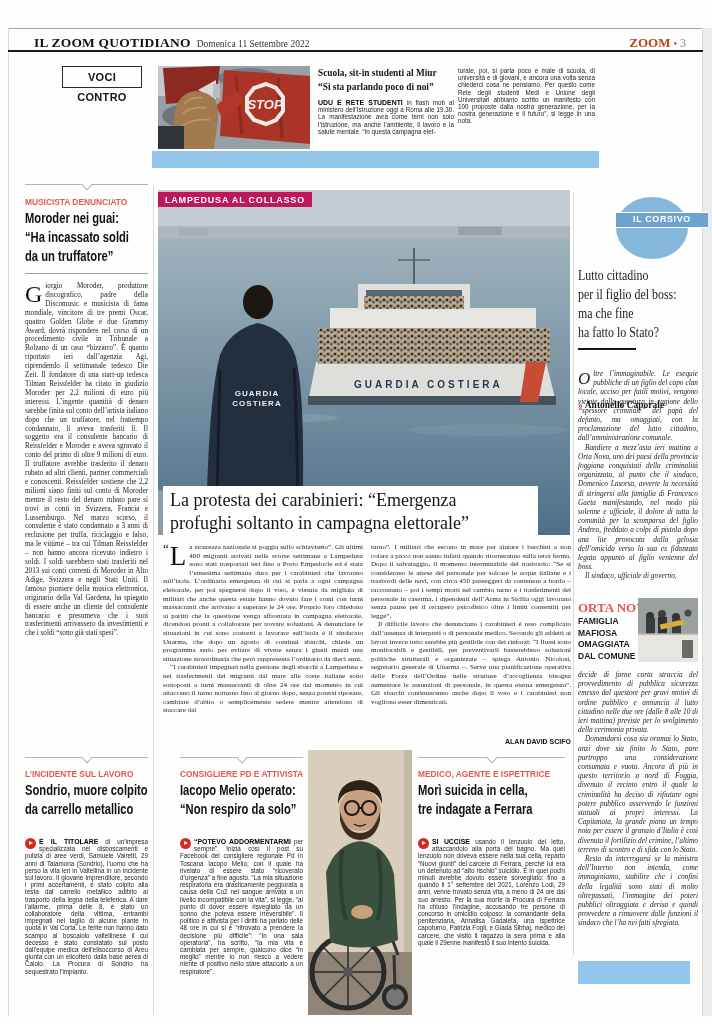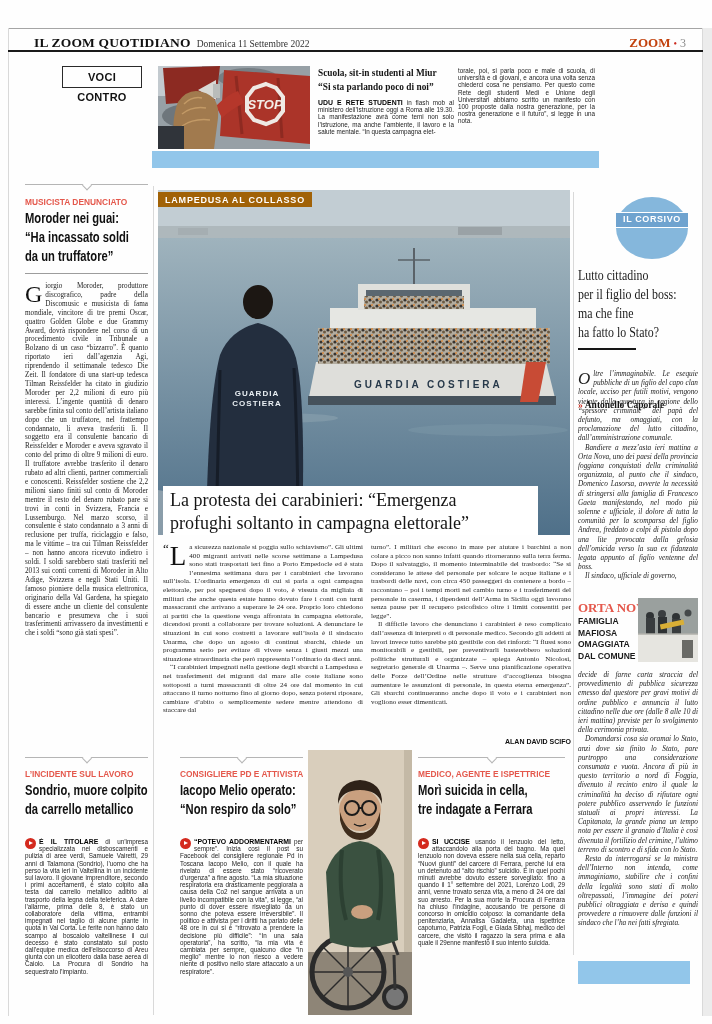--- a/index.html
+++ b/index.html
@@ -35,21 +35,21 @@
   .dropcap{float:left;font-size:24px;line-height:23px;padding:1px 3px 0 0;color:#111;}
   .dropcap-big{float:left;font-size:27px;line-height:25px;padding:1px 3px 0 0;color:#111;}
   .dropcap-it{float:left;font-style:italic;font-size:17px;line-height:17px;padding:1px 3px 0 0;}
   .openq{float:left;font-size:13px;line-height:12px;padding-right:1px;color:#111;}
   .rule{position:absolute;border-top:1px solid #9c9c9c;}
   .divider{position:absolute;border-top:1px solid #b5b5b5;}
   .notch{position:absolute;left:50%;top:-3.5px;width:6px;height:6px;background:#ffffff;
          border-right:1px solid #b5b5b5;border-bottom:1px solid #b5b5b5;
          transform:translateX(-50%) rotate(45deg);}
   .bluebar{position:absolute;background:#92c6ea;}
-  .photolabel{position:absolute;background:#a16207;color:#fff;
+  .photolabel{position:absolute;background:#be185d;color:#fff;
               font-family:"Liberation Sans",sans-serif;font-weight:bold;font-size:9px;
               letter-spacing:.8px;padding:3px 7px 2px 7px;}
   .headbox{position:absolute;background:#ffffff;padding:3px 0 0 7px;}
   .byline-caps{font-family:"Liberation Sans",sans-serif;font-weight:bold;font-size:7px;
                color:#111;text-align:right;}
   .badge-circle{position:absolute;border-radius:50%;background:#85b7dc;}
   .badge-band{position:absolute;background:#6fa3cf;border-top:1px solid #fff;border-bottom:1px solid #fff;
               color:#fff;font-family:"Liberation Sans",sans-serif;font-weight:bold;font-size:9px;
               letter-spacing:.6px;text-align:center;line-height:13px;}
   .caporale-rule{position:absolute;border-top:2px solid #161616;}
@@ -192,21 +192,21 @@
       <span>“I carabinieri impegnati nella gestione degli sbarchi a Lampedusa e nei trasferimenti dei migranti dal mare alle coste italiane sono sottoposti a turni massacranti di oltre 24 ore dal momento in cui attaccano il turno notturno fino al giorno dopo, senza potersi riposare, cambiare d’abito o semplicemente sedere mentre attendono di staccare dal</span>
     </div>
   </div>
   <div class="serif-body2 abs" style="left:371px;top:543px;width:200px;height:194px;">
     <div><span>turno”. I militari che escono in mare per aiutare i barchini a non colare a picco non sanno infatti quando ritorneranno sulla terra ferma. Dopo il salvataggio, il momento interminabile del trasbordo: “Se si considerano le attese del personale per solcare le acque italiane e i trasbordi delle navi, con circa 450 passeggeri da contenere a bordo – raccontano – poi i tempi morti nel cambio turno e i trasferimenti del personale in caserma, i dipendenti dell’Arma in Sicilia oggi lavorano senza pause per il recupero psicofisico oltre i limiti consentiti per legge”.</span></div>
     <div class="ind"><span>Il difficile lavoro che denunciano i carabinieri è reso complicato dall’assenza di interpreti o di personale medico. Secondo gli addetti ai lavori invece tutto sarebbe più gestibile con dei rinforzi: “I flussi sono monitorabili e gestibili, per preventivarli basterebbero soluzioni politiche strutturali e organizzate – spiega Antonio Nicolosi, segretario generale di Unarma –. Serve una pianificazione operativa delle Forze dell’Ordine nelle strutture d’accoglienza bisogna aumentare le assunzioni di personale, in questa eterna emergenza”. Gli sbarchi continueranno anche dopo il voto e i carabinieri non vogliono esser dimenticati.</span></div>
   </div>
   <div class="byline-caps abs" style="left:371px;top:738px;width:200px;">ALAN DAVID SCIFO</div>
 
   <div class="badge-circle" style="left:616px;top:197px;width:72px;height:62px;"></div>
-  <div class="badge-band" style="left:616px;top:212px;width:72px;height:14px;">IL CORSIVO</div>
+  <div class="badge-band" style="left:616px;top:212px;width:92px;height:14px;">IL CORSIVO</div>
   <div class="abs" style="left:578px;top:266px;width:150px;">
     <div class="head-corsivo">Lutto cittadino</div>
     <div class="head-corsivo">per il figlio del boss:</div>
     <div class="head-corsivo">ma che fine</div>
     <div class="head-corsivo">ha fatto lo Stato?</div>
   </div>
   <div class="caporale-rule" style="left:578px;top:348px;width:58px;"></div>
   <div class="abs caporale" style="left:578px;top:352px;">
     <span class="marker">»</span><span>Antonello Caporale</span>
   </div>

